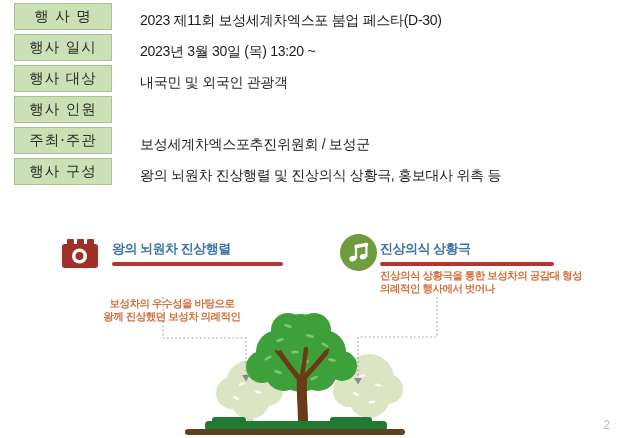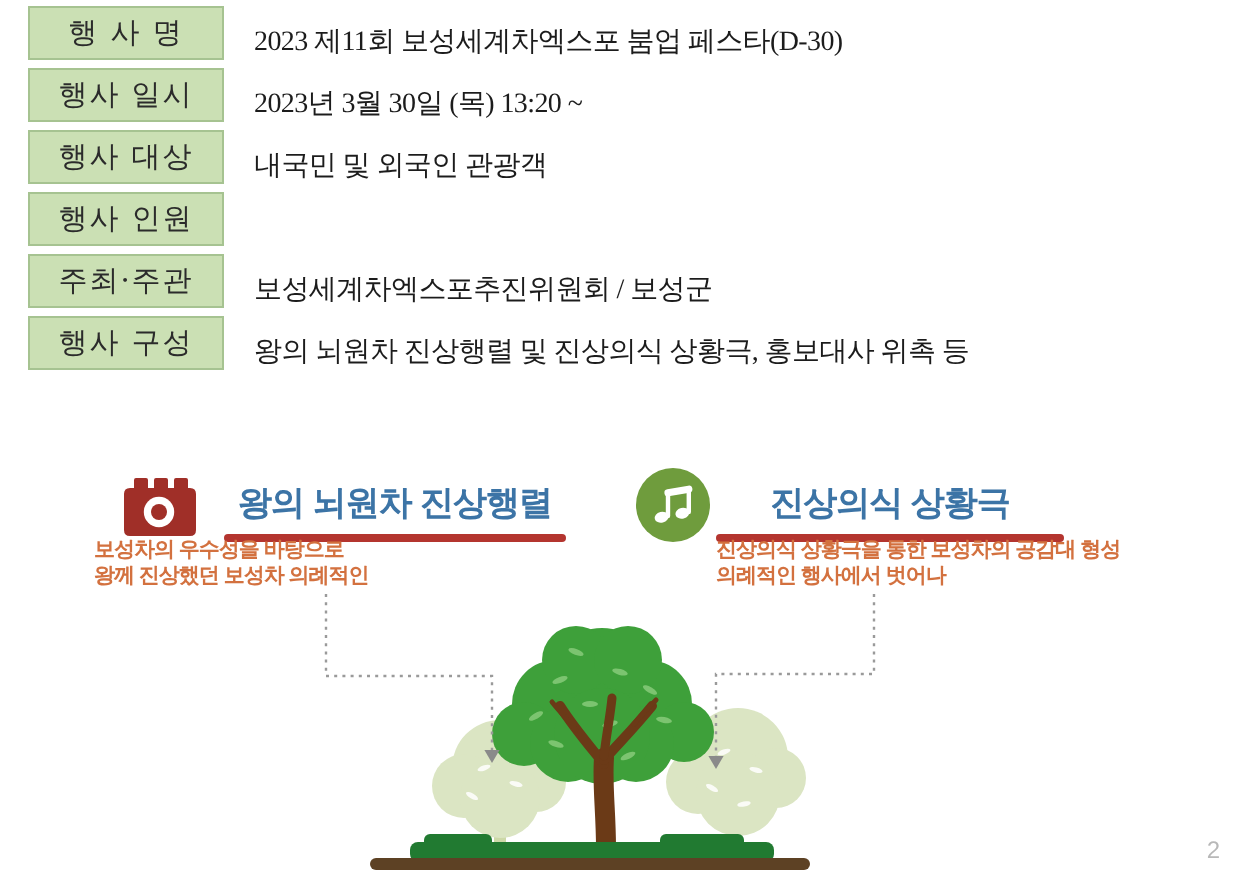--- a/index.html
+++ b/index.html
@@ -39,52 +39,53 @@
     width:98px;height:27px;flex:0 0 98px;
     display:flex;align-items:center;justify-content:center;
     background:var(--box-green);
     border:1px solid var(--box-border);
     font-family:"DejaVu Serif","Liberation Serif",serif;
     font-size:14.5px;letter-spacing:1px;
     color:var(--label-text);
     white-space:nowrap;
   }
   .row-value{
-    font-family:Liberation Serif, serif;
+    margin-left:13px;
+    font-family:Liberation Sans, sans-serif;
     font-size:14px;letter-spacing:-0.3px;
     color:var(--value-text);
     white-space:nowrap;
   }
   
   .feature{position:absolute;top:234px;height:66px;}
   .feature-left{left:60px;width:232px;}
-  .feature-right{left:318px;width:240px;}
+  .feature-right{left:340px;width:240px;}
   .feature-icon{position:absolute;left:0;top:4px;}
   .feature-right .feature-icon{top:0;}
   .feature-head{position:absolute;top:0;}
   .feature-left .feature-head{left:52px;width:171px;}
   .feature-right .feature-head{left:40px;width:174px;}
   .feature-title{
-    display:block;text-align:center;
-    font-size:17px;font-weight:bold;letter-spacing:-0.5px;
+    display:block;
+    font-size:13px;font-weight:bold;letter-spacing:-0.5px;
     color:var(--title-blue);
     padding-top:6px;white-space:nowrap;
   }
   .feature-underline{
     margin-top:4px;height:3.5px;border-radius:2px;
     background:var(--underline-red);
   }
   .feature-sub{
     position:absolute;top:35px;
     font-size:10.5px;font-weight:bold;line-height:12.5px;
     letter-spacing:-0.5px;
     color:var(--subtext-orange);
     white-space:nowrap;
   }
-  .feature-left .feature-sub{left:-13px;width:250px;}
+  .feature-left .feature-sub{left:-13px;width:250px;text-align:center;margin-top:28px;}
   .feature-right .feature-sub{left:40px;width:200px;text-align:left;}
   
   .art{position:absolute;left:0;top:0;pointer-events:none;}
   .dotline{fill:none;stroke:var(--connector-gray);stroke-width:1.2;stroke-dasharray:1.5 2.6;}
   .arrowhead{fill:#8a8a8a;}
   .pale-leaf{fill:var(--tree-pale);}
   .pale-trunk{fill:var(--tree-pale-trunk);}
   .pale-speck{fill:#ffffff;opacity:.85;}
   .canopy{fill:var(--tree-green);}
   .leaf-dark{fill:var(--leaf-speck);}

